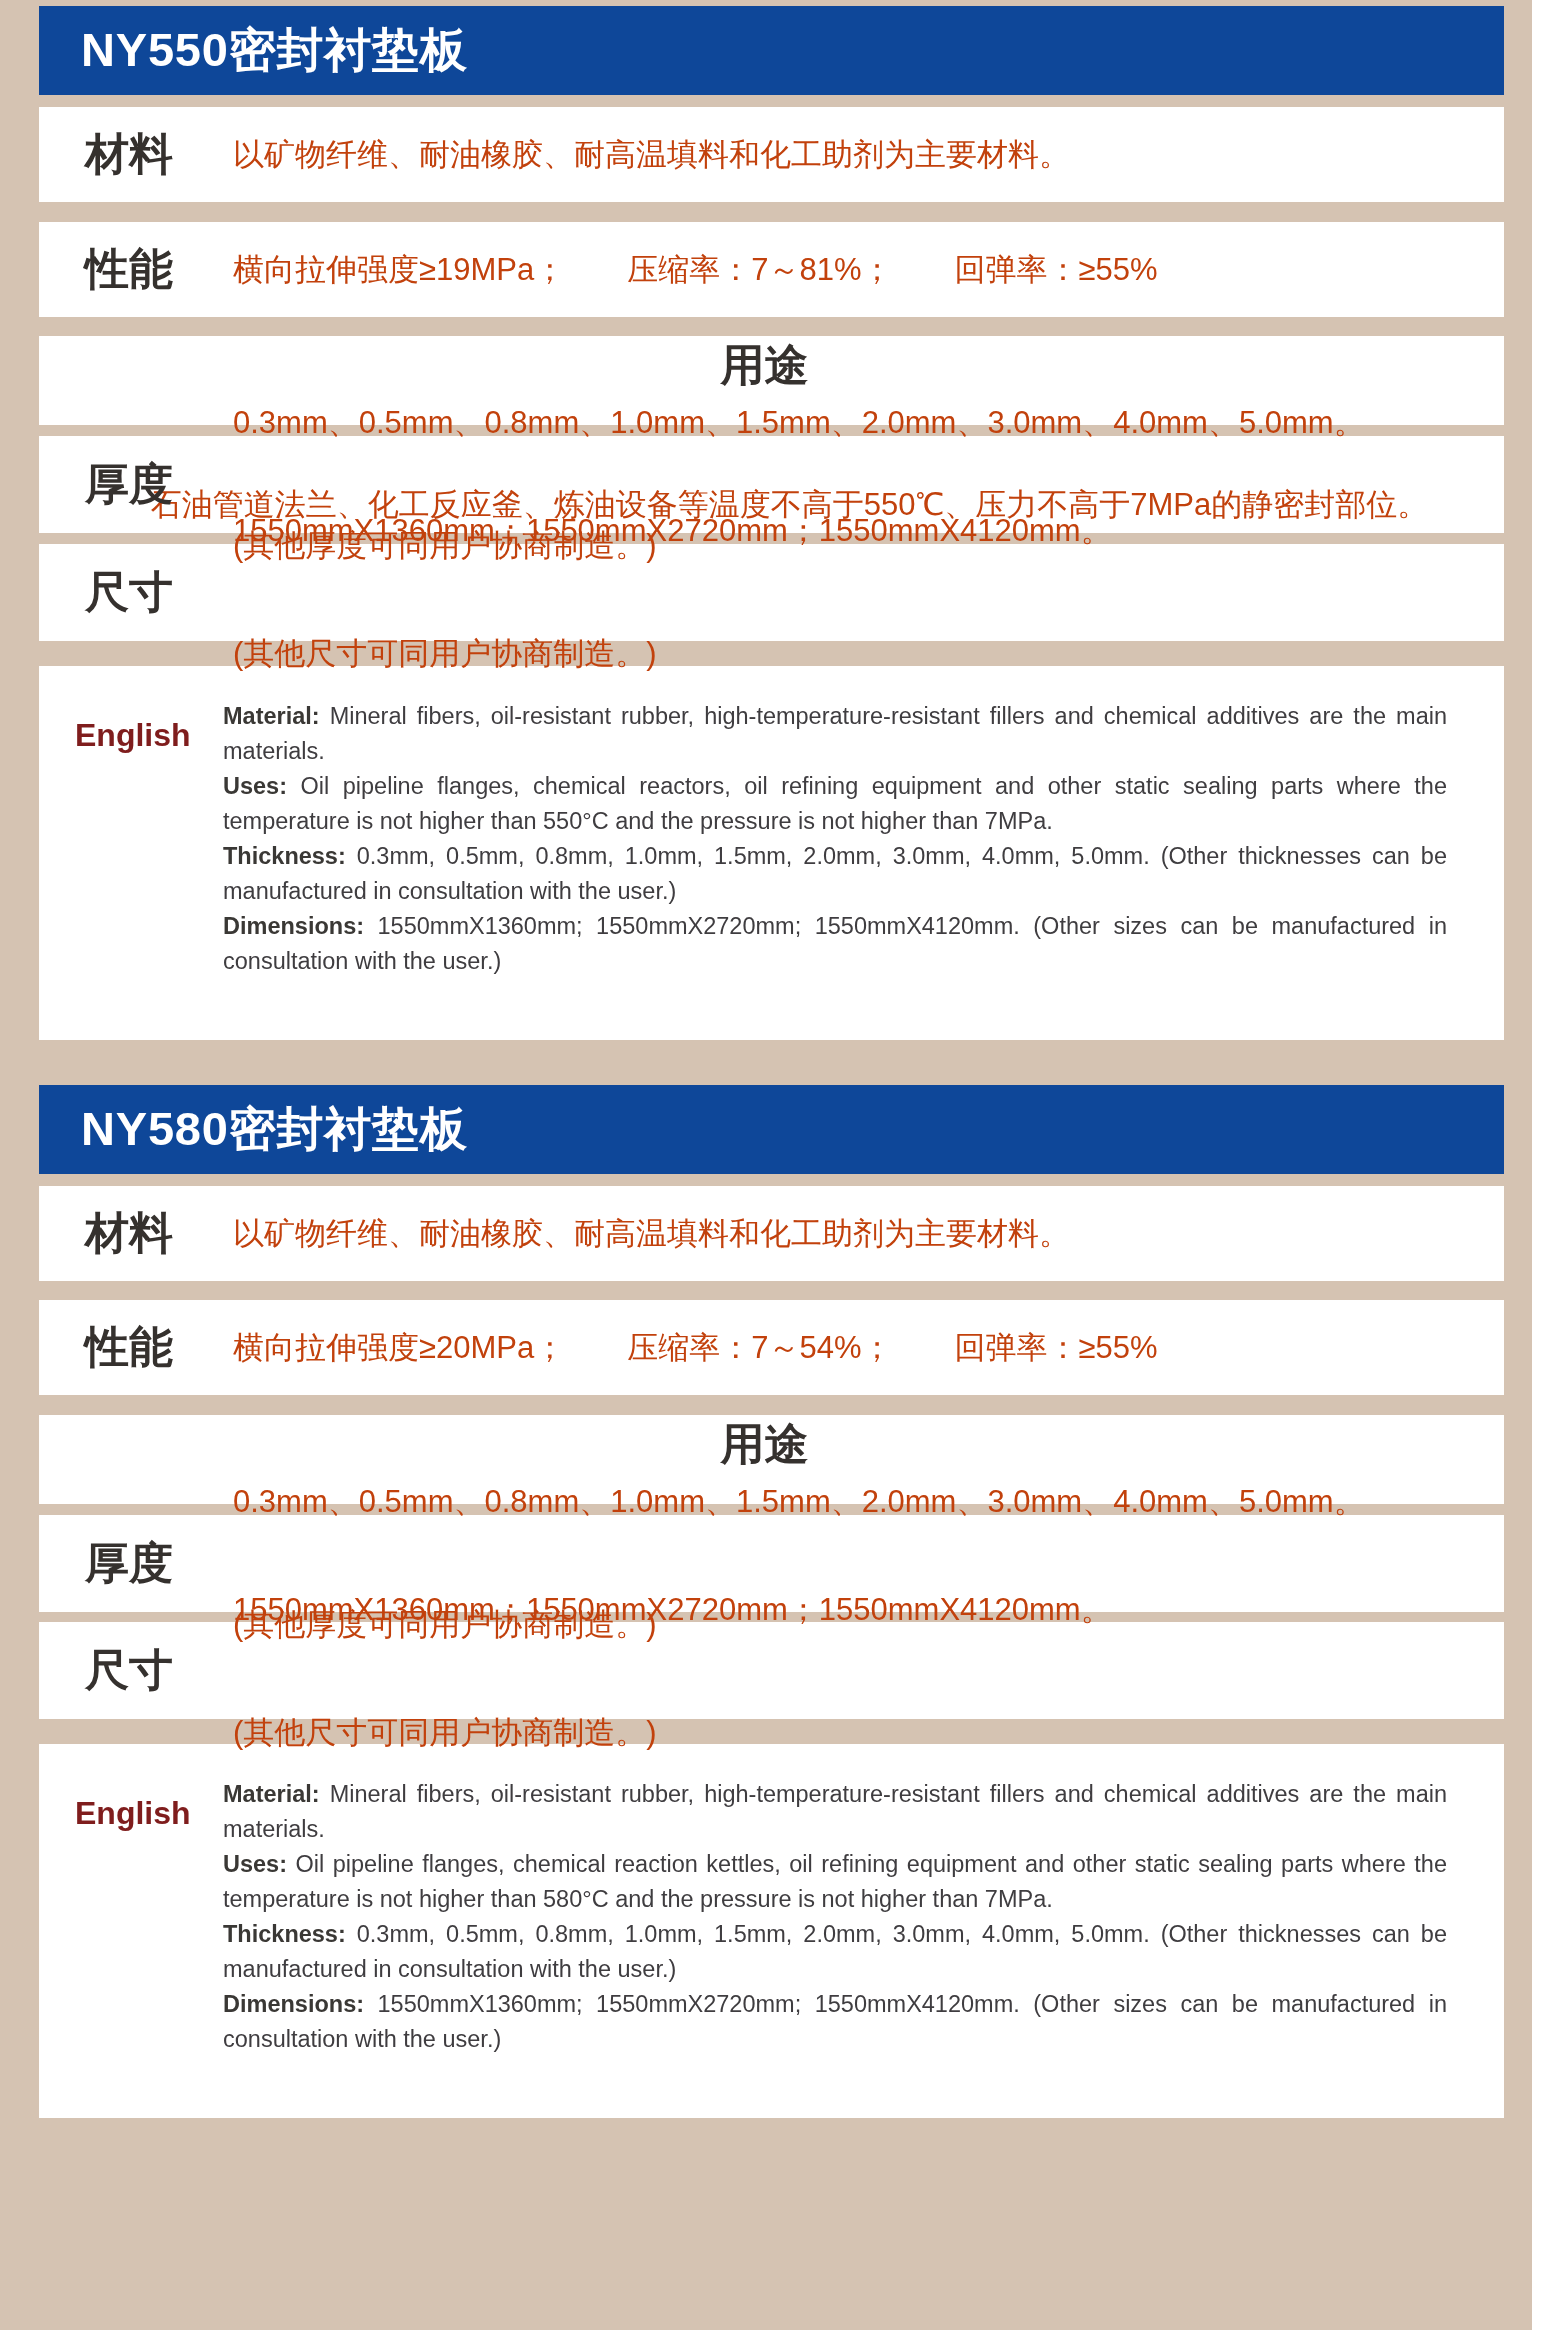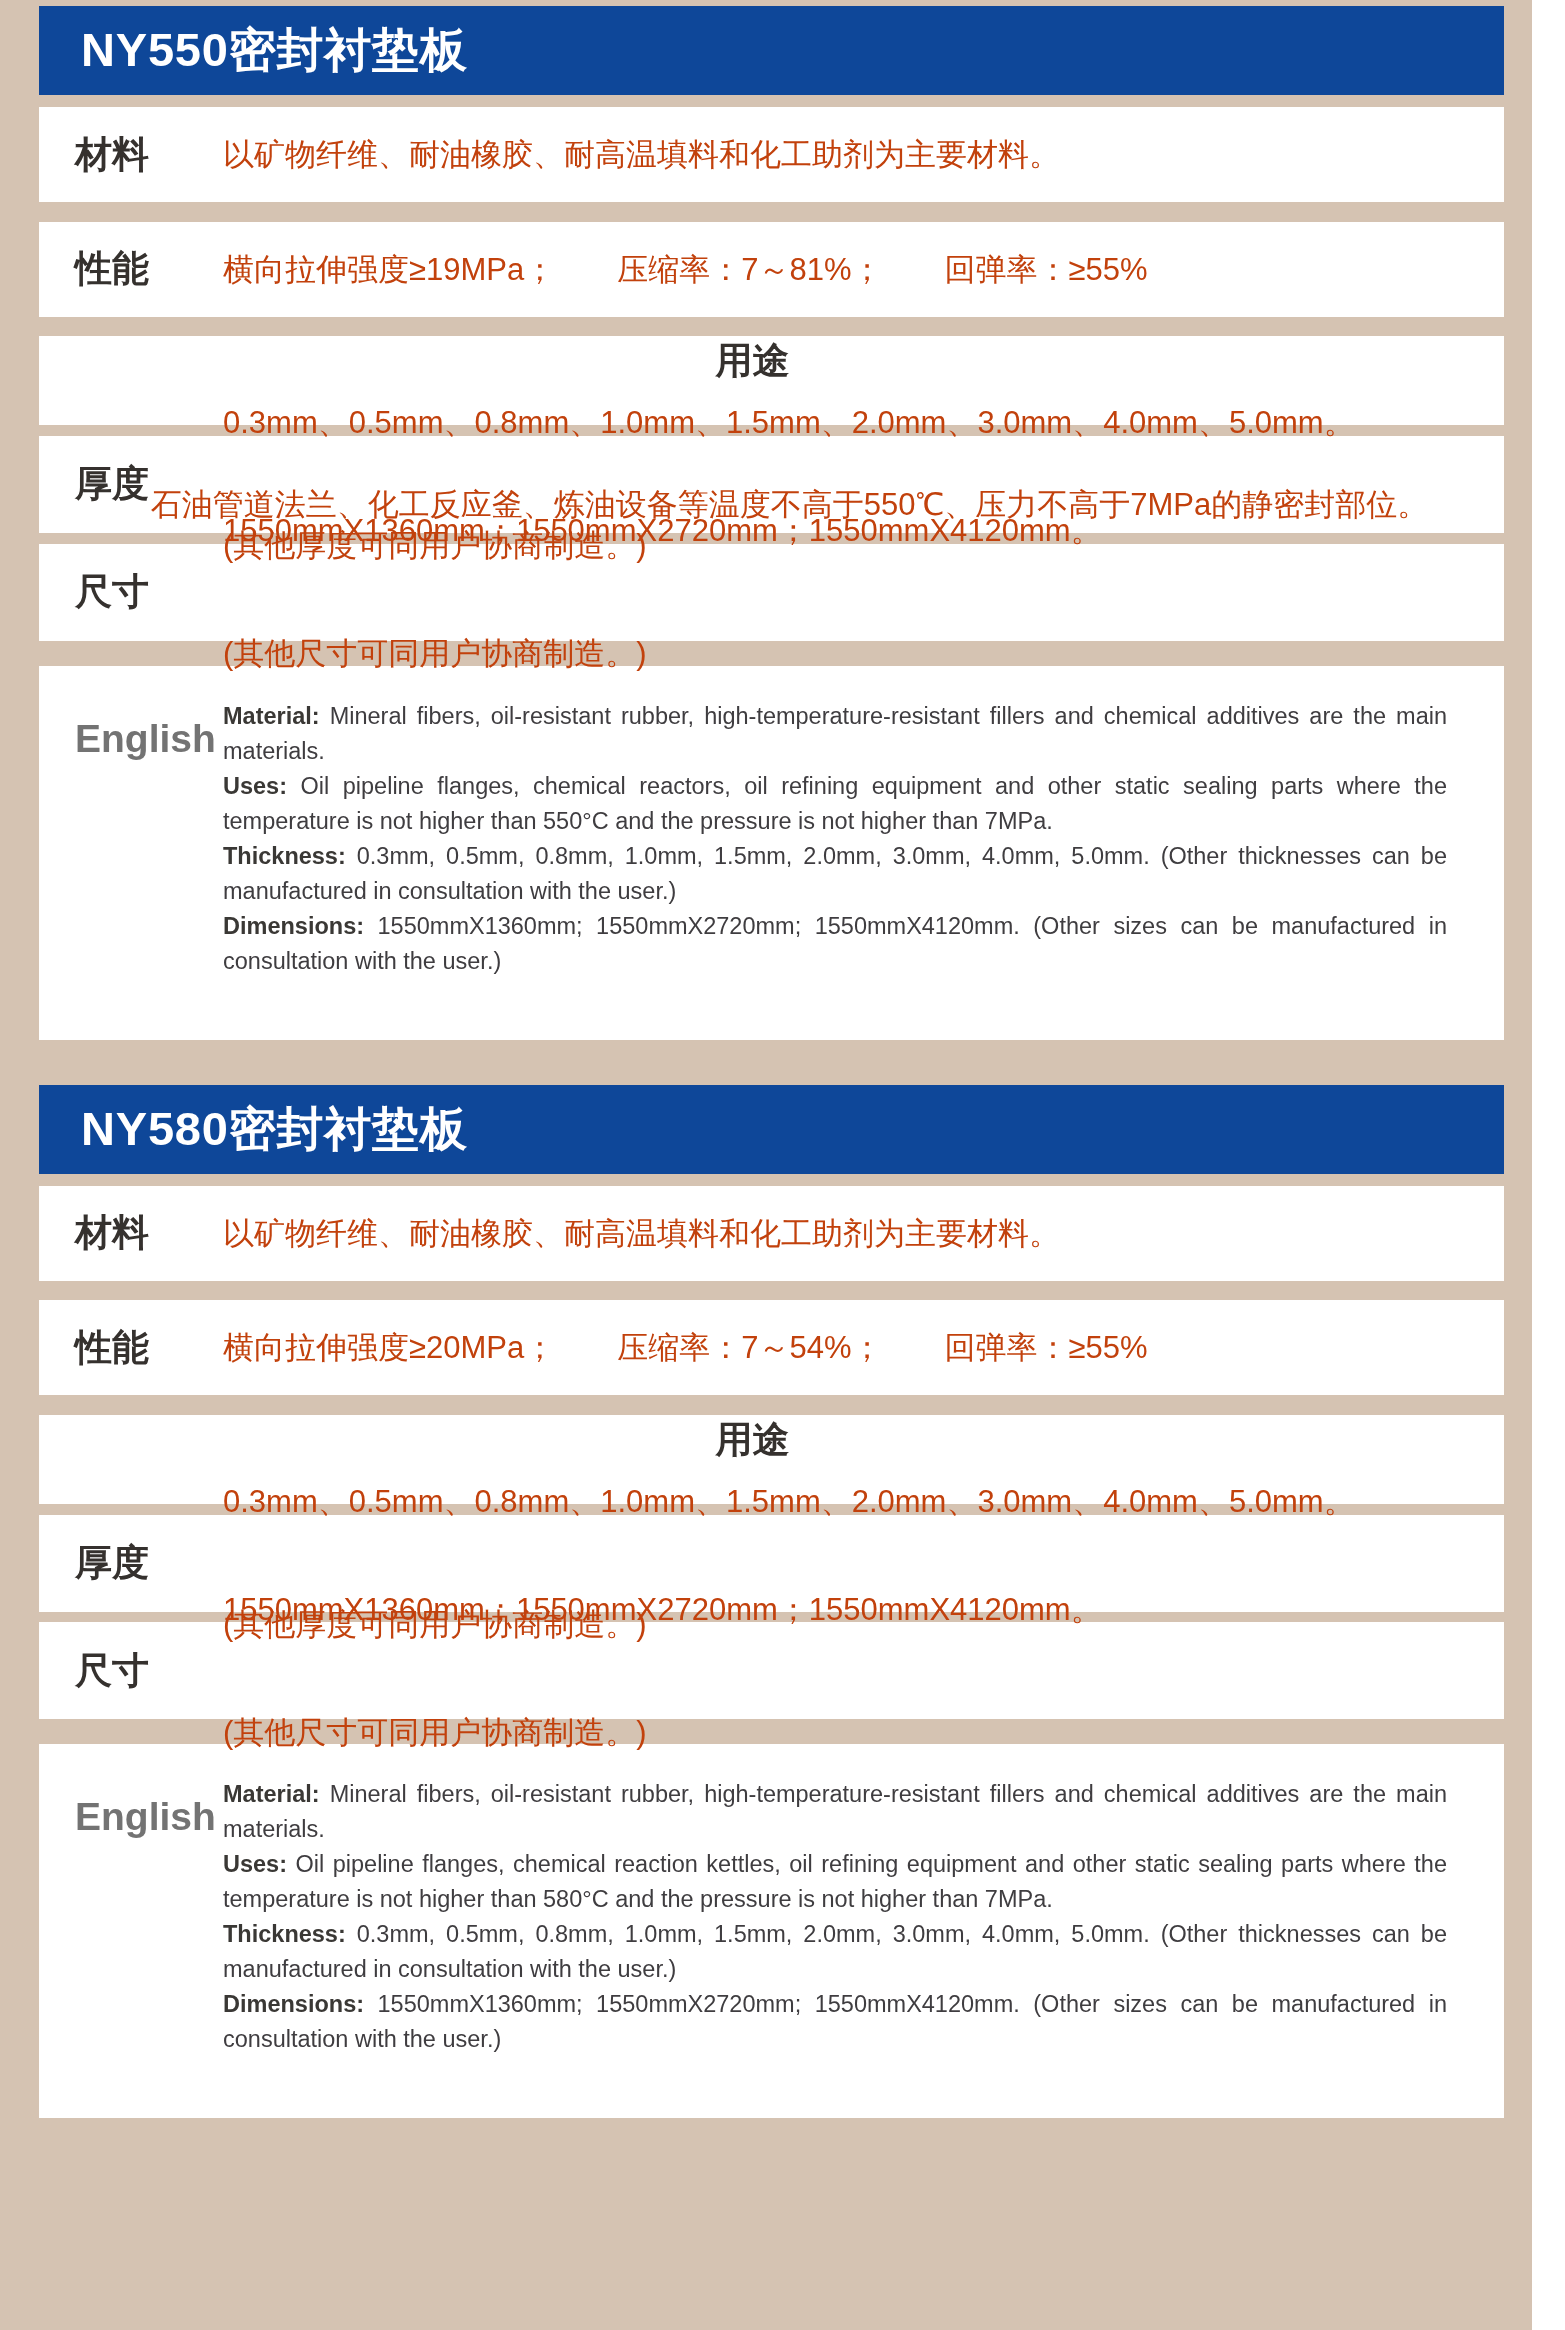--- a/index.html
+++ b/index.html
@@ -39,45 +39,46 @@
   }
   .row.single { height:95px; }
   .row.uses   { height:89px;flex-direction:column; }
   .row.two    { height:97px; }
   .row.tight  { margin-bottom:10.6px; }
   .row.dims   { margin-bottom:25px; }
 
   .lbl {
     width:148px;
     flex:0 0 148px;
-    font-size:37px;
+    font-size:44px;
     font-weight:700;
     color:#35312e;
+    margin-left:10px;
   }
   .val {
     font-size:31px;
     line-height:41px;
     white-space:pre-wrap;
     color:#c2410c;
   }
 
   .english {
     background:#ffffff;
     display:flex;
     align-items:flex-start;
     padding:33px 57px 61px 36px;
     margin-bottom:0;
   }
   .eng-lbl {
     width:148px;
     flex:0 0 148px;
     padding-top:18px;
-    font-size:39px;
+    font-size:32px;
     font-weight:700;
-    color:#737373;
+    color:#7f1d1d;
   }
   .eng-body { flex:1; }
   .eng-body p {
     margin:0;
     font-size:23.5px;
     line-height:35px;
     text-align:justify;
     color:#3f3d40;
   }
   .eng-body b { font-weight:700; color:#3a3835; }

